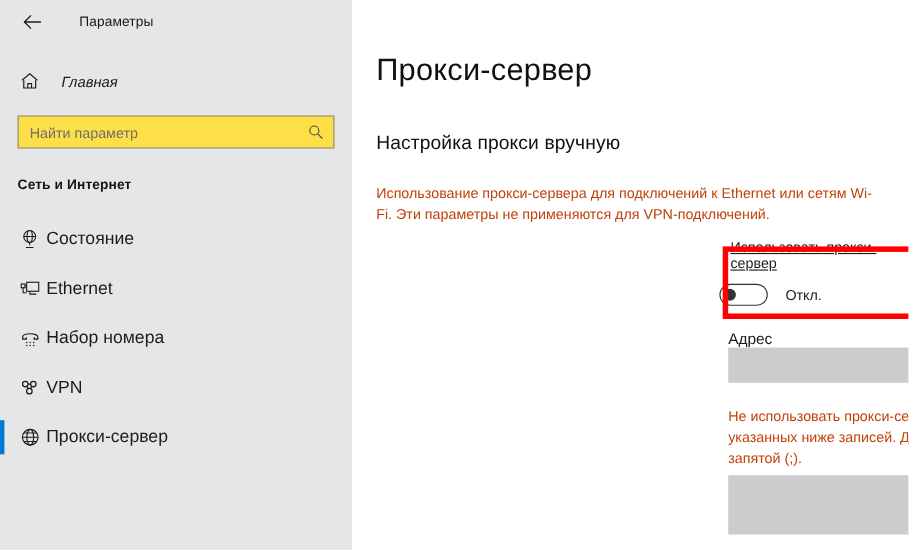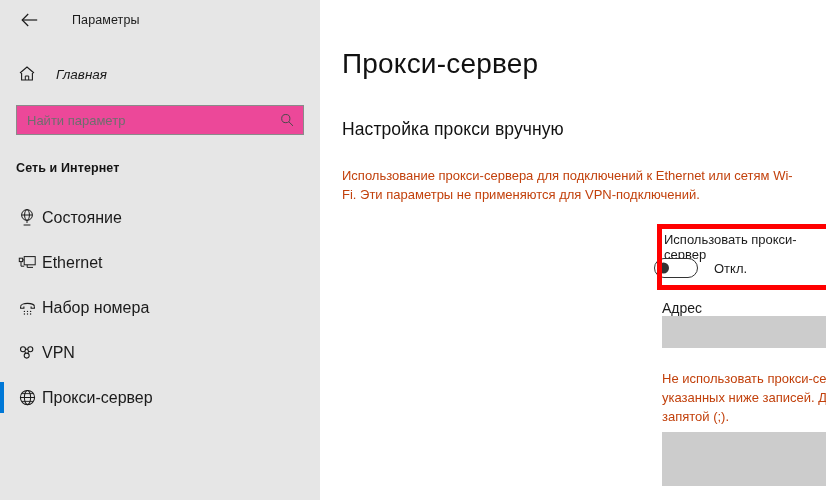--- a/index.html
+++ b/index.html
@@ -75,21 +75,21 @@
   }
   .home-label {
     font-size: 13.5px;
     color: #1b1b1b;
     margin-left: 18px;
   }
 
   .search-wrap {
     margin: 14px 16px 0 16px;
     height: 30px;
-    background: #ec4899;
+    background: #fde047;
     border: 1px solid #8a8a8a;
     display: flex;
     align-items: flex-start;
     box-sizing: border-box;
     position: relative;
   }
   .search-input {
     border: 0;
     outline: 0;
     background: transparent;
@@ -203,23 +203,24 @@
     width: 212px;
     height: 66px;
     border: 5px solid #ff0000;
     box-sizing: border-box;
     pointer-events: none;
   }
 
   .toggle-label {
     position: absolute;
     left: 344px;
-    top: 232px;
-    font-size: 13px;
-    color: #1b1b1b;
+    top: 217px;
+    font-size: 13px;
+    color: #1b1b1b;
+    text-decoration: underline;
   }
   .toggle-row {
     position: absolute;
     left: 334px;
     top: 258px;
     display: flex;
     align-items: center;
   }
   .switch {
     width: 44px;

